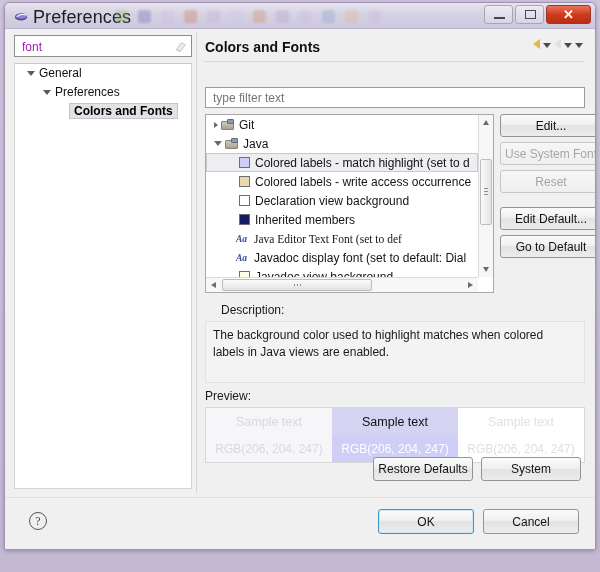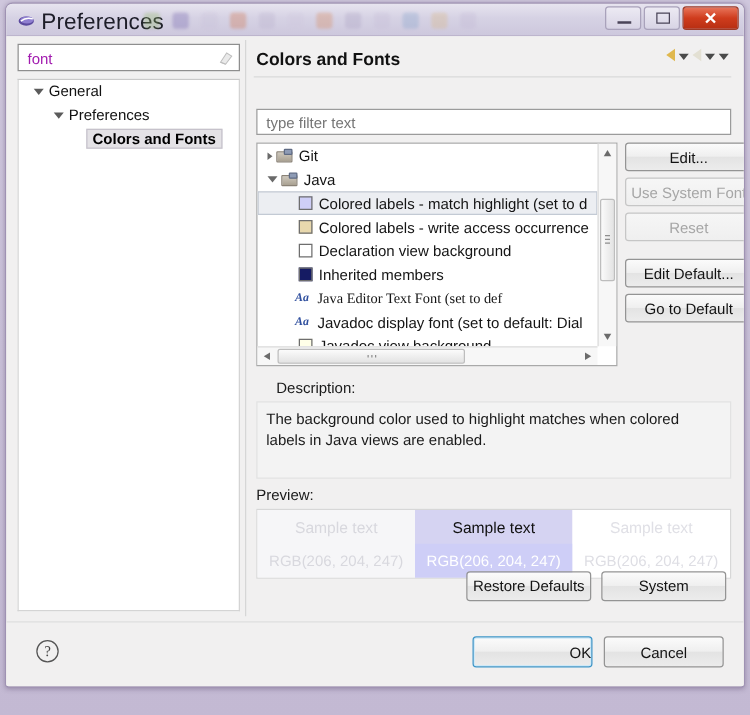--- a/index.html
+++ b/index.html
@@ -328,21 +328,20 @@
     font-family: "Liberation Serif", serif;
   }
   .footbtns {
     position: absolute; right: 16px; top: 11px;
     display: flex; gap: 9px;
   }
   .footbtns .btn { width: 96px; height: 25px; }
   .footbtns .btn.focused {
     border: 1px solid #3c95c8;
     box-shadow: inset 0 0 0 1px #cfe9f7;
-    justify-content: flex-end;
   }
 </style>
 </head>
 <body>
 
 <div id="root">
   <div class="win">
 
     <div class="titlebar">
       <svg class="title-icon" viewBox="0 0 16 16">

